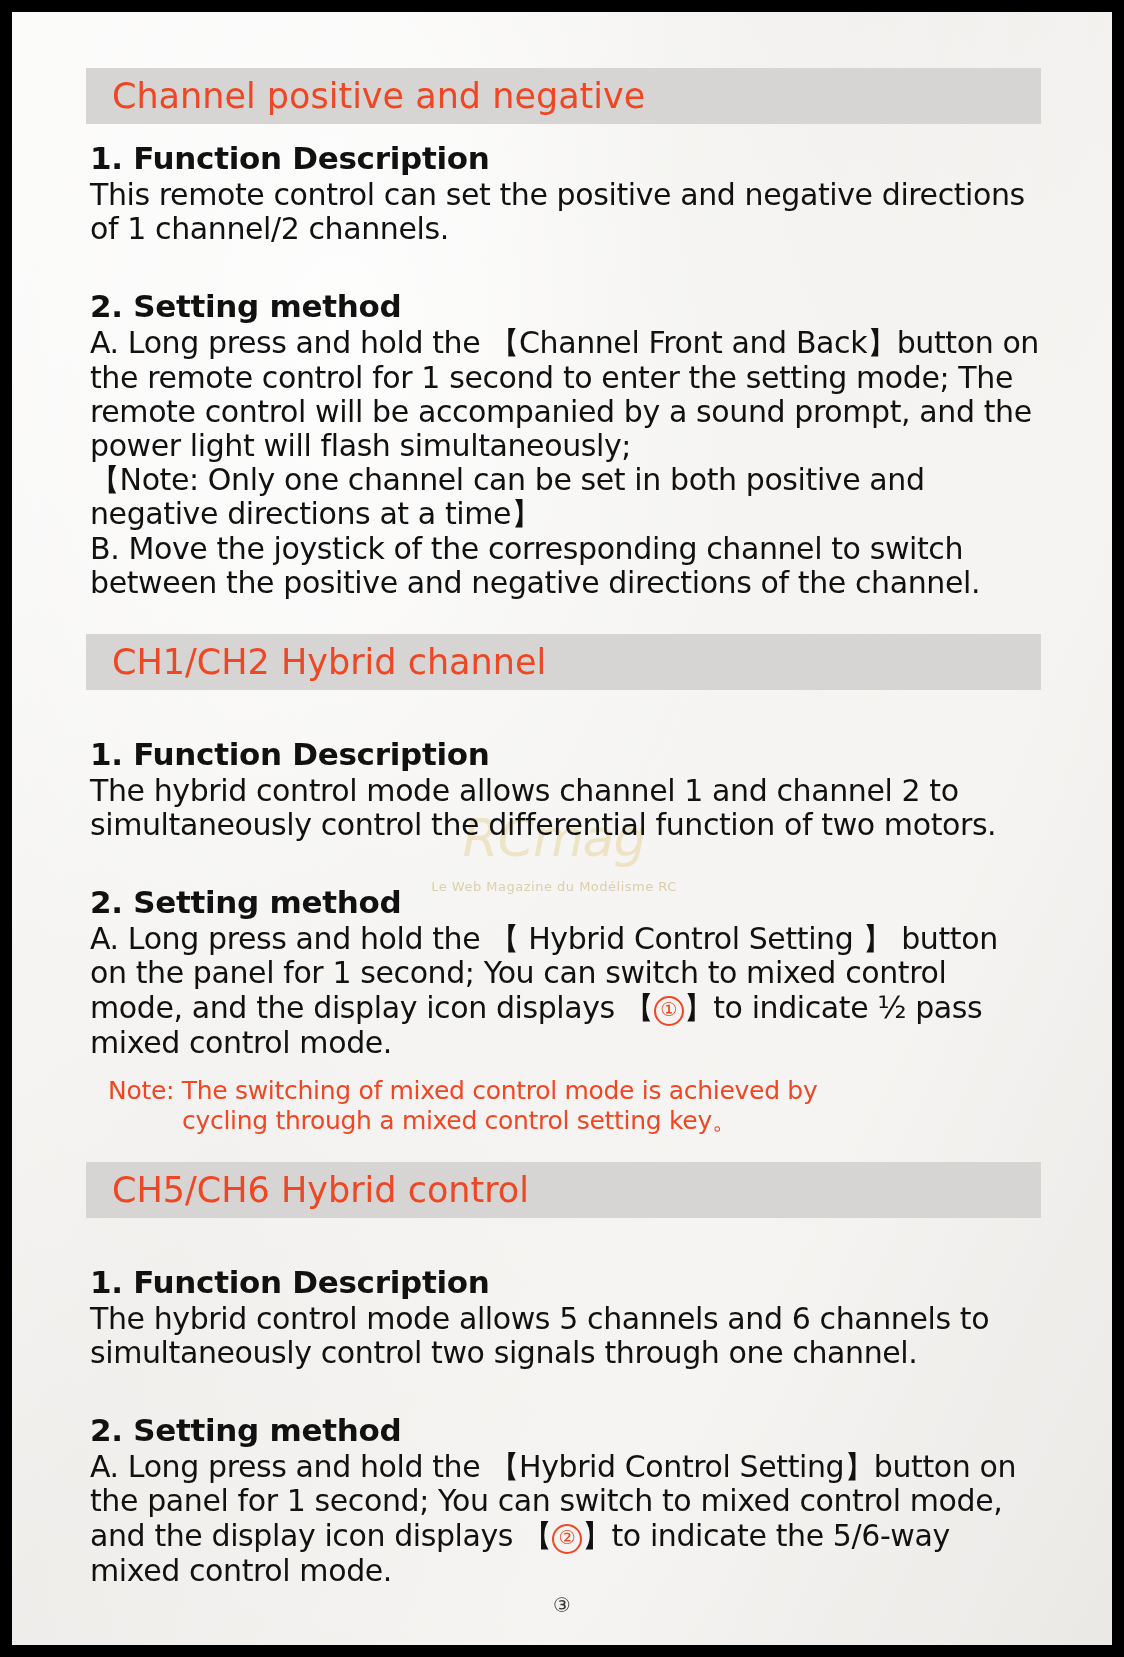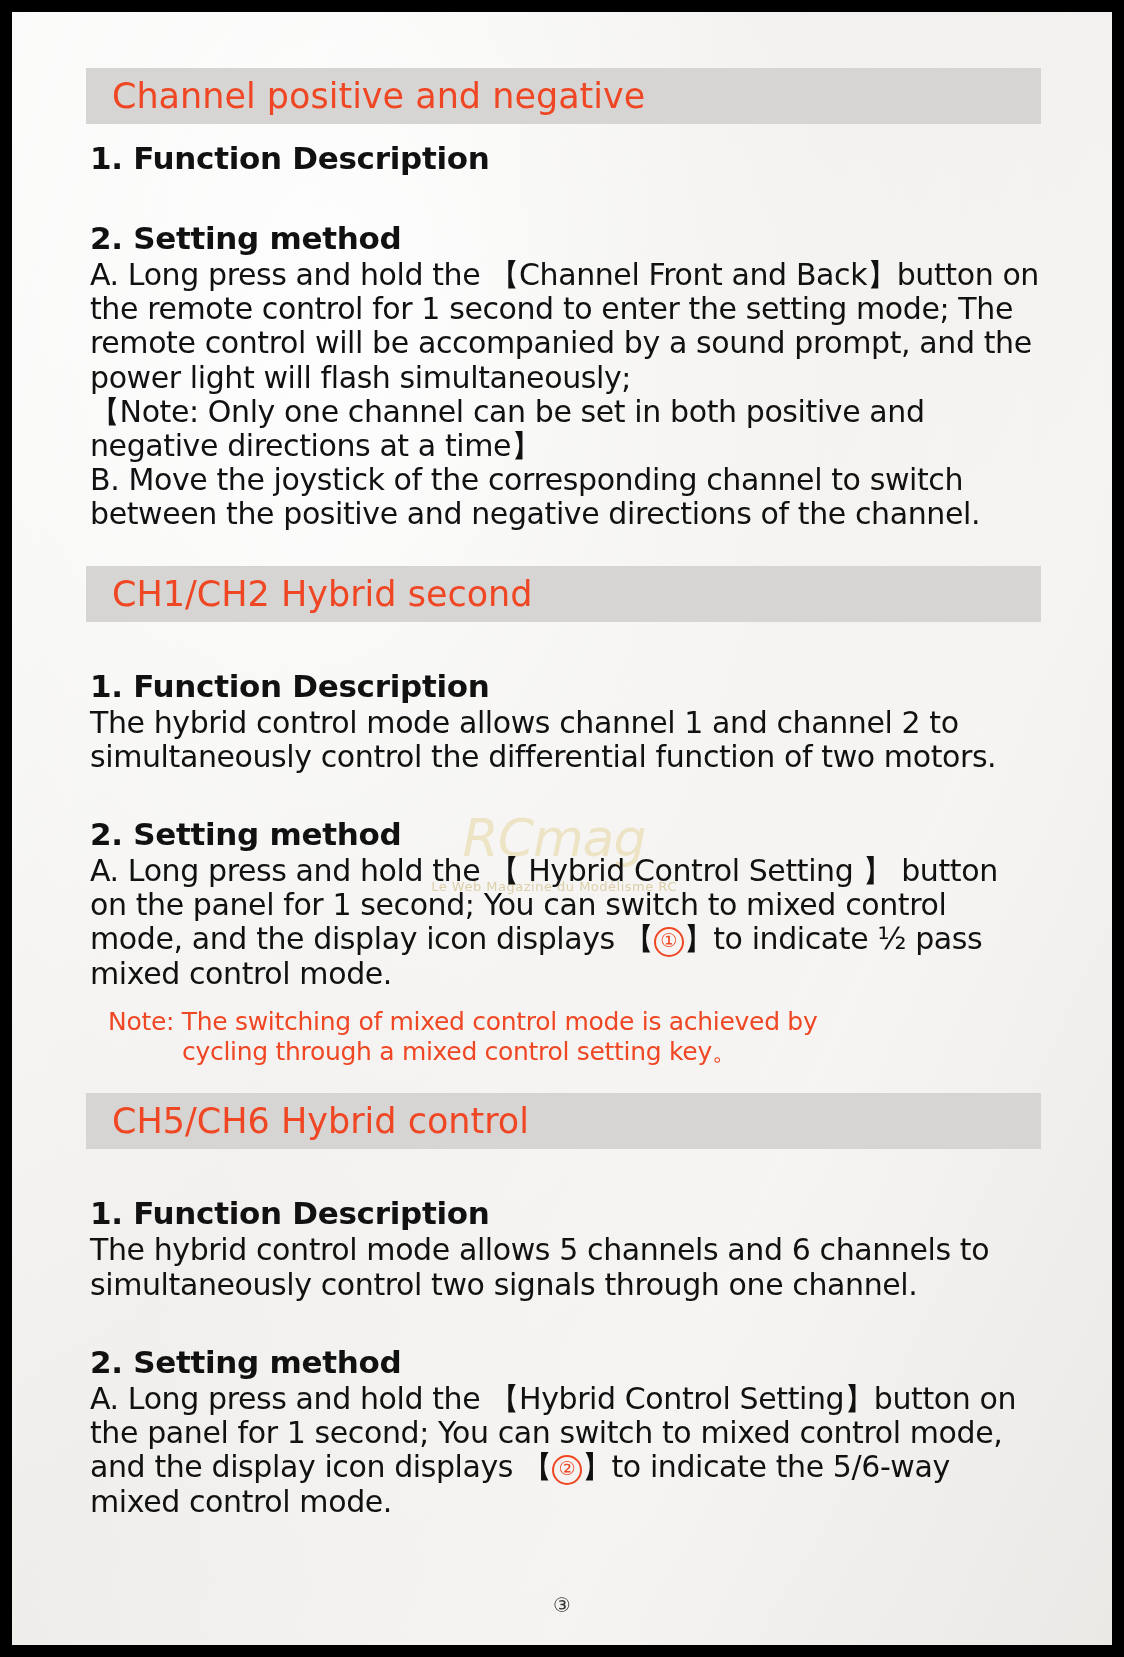--- a/index.html
+++ b/index.html
@@ -139,30 +139,31 @@
     <div class="wm-main">RCmag</div>
     <div class="wm-sub">Le Web Magazine du Modélisme RC</div>
   </div>
 
   <div class="content">
 
     <div class="section-banner">
       <span>Channel positive and negative</span>
     </div>
     <div class="heading">1. Function Description</div>
+    <p class="body-text">This remote control can set the positive and negative directions of 1 channel/2 channels.</p>
     <div class="gap-md"></div>
     <div class="heading">2. Setting method</div>
     <p class="body-text">A. Long press and hold the 【Channel Front and Back】button on the remote control for 1 second to enter the setting mode; The remote control will be accompanied by a sound prompt, and the power light will flash simultaneously;</p>
     <p class="body-text indent-note">【Note: Only one channel can be set in both positive and negative directions at a time】</p>
     <p class="body-text">B. Move the joystick of the corresponding channel to switch between the positive and negative directions of the channel.</p>
 
     <div class="gap-lg"></div>
 
     <div class="section-banner">
-      <span>CH1/CH2 Hybrid second</span>
+      <span>CH1/CH2 Hybrid channel</span>
     </div>
     <div class="gap-sm"></div>
     <div class="heading">1. Function Description</div>
     <p class="body-text">The hybrid control mode allows channel 1 and channel 2 to simultaneously control the differential function of two motors.</p>
     <div class="gap-md"></div>
     <div class="heading">2. Setting method</div>
     <p class="body-text"><span>A. Long press and hold the 【 Hybrid Control Setting 】 button on the panel for 1 second; You can switch to mixed control mode, and the display icon displays 【</span><span class="circ">①</span><span>】to indicate ½ pass mixed control mode.</span></p>
     <div class="gap-sm"></div>
     <p class="note-red"><span>Note: The switching of mixed control mode is achieved by</span><span class="line2">cycling through a mixed control setting key。</span></p>
 

